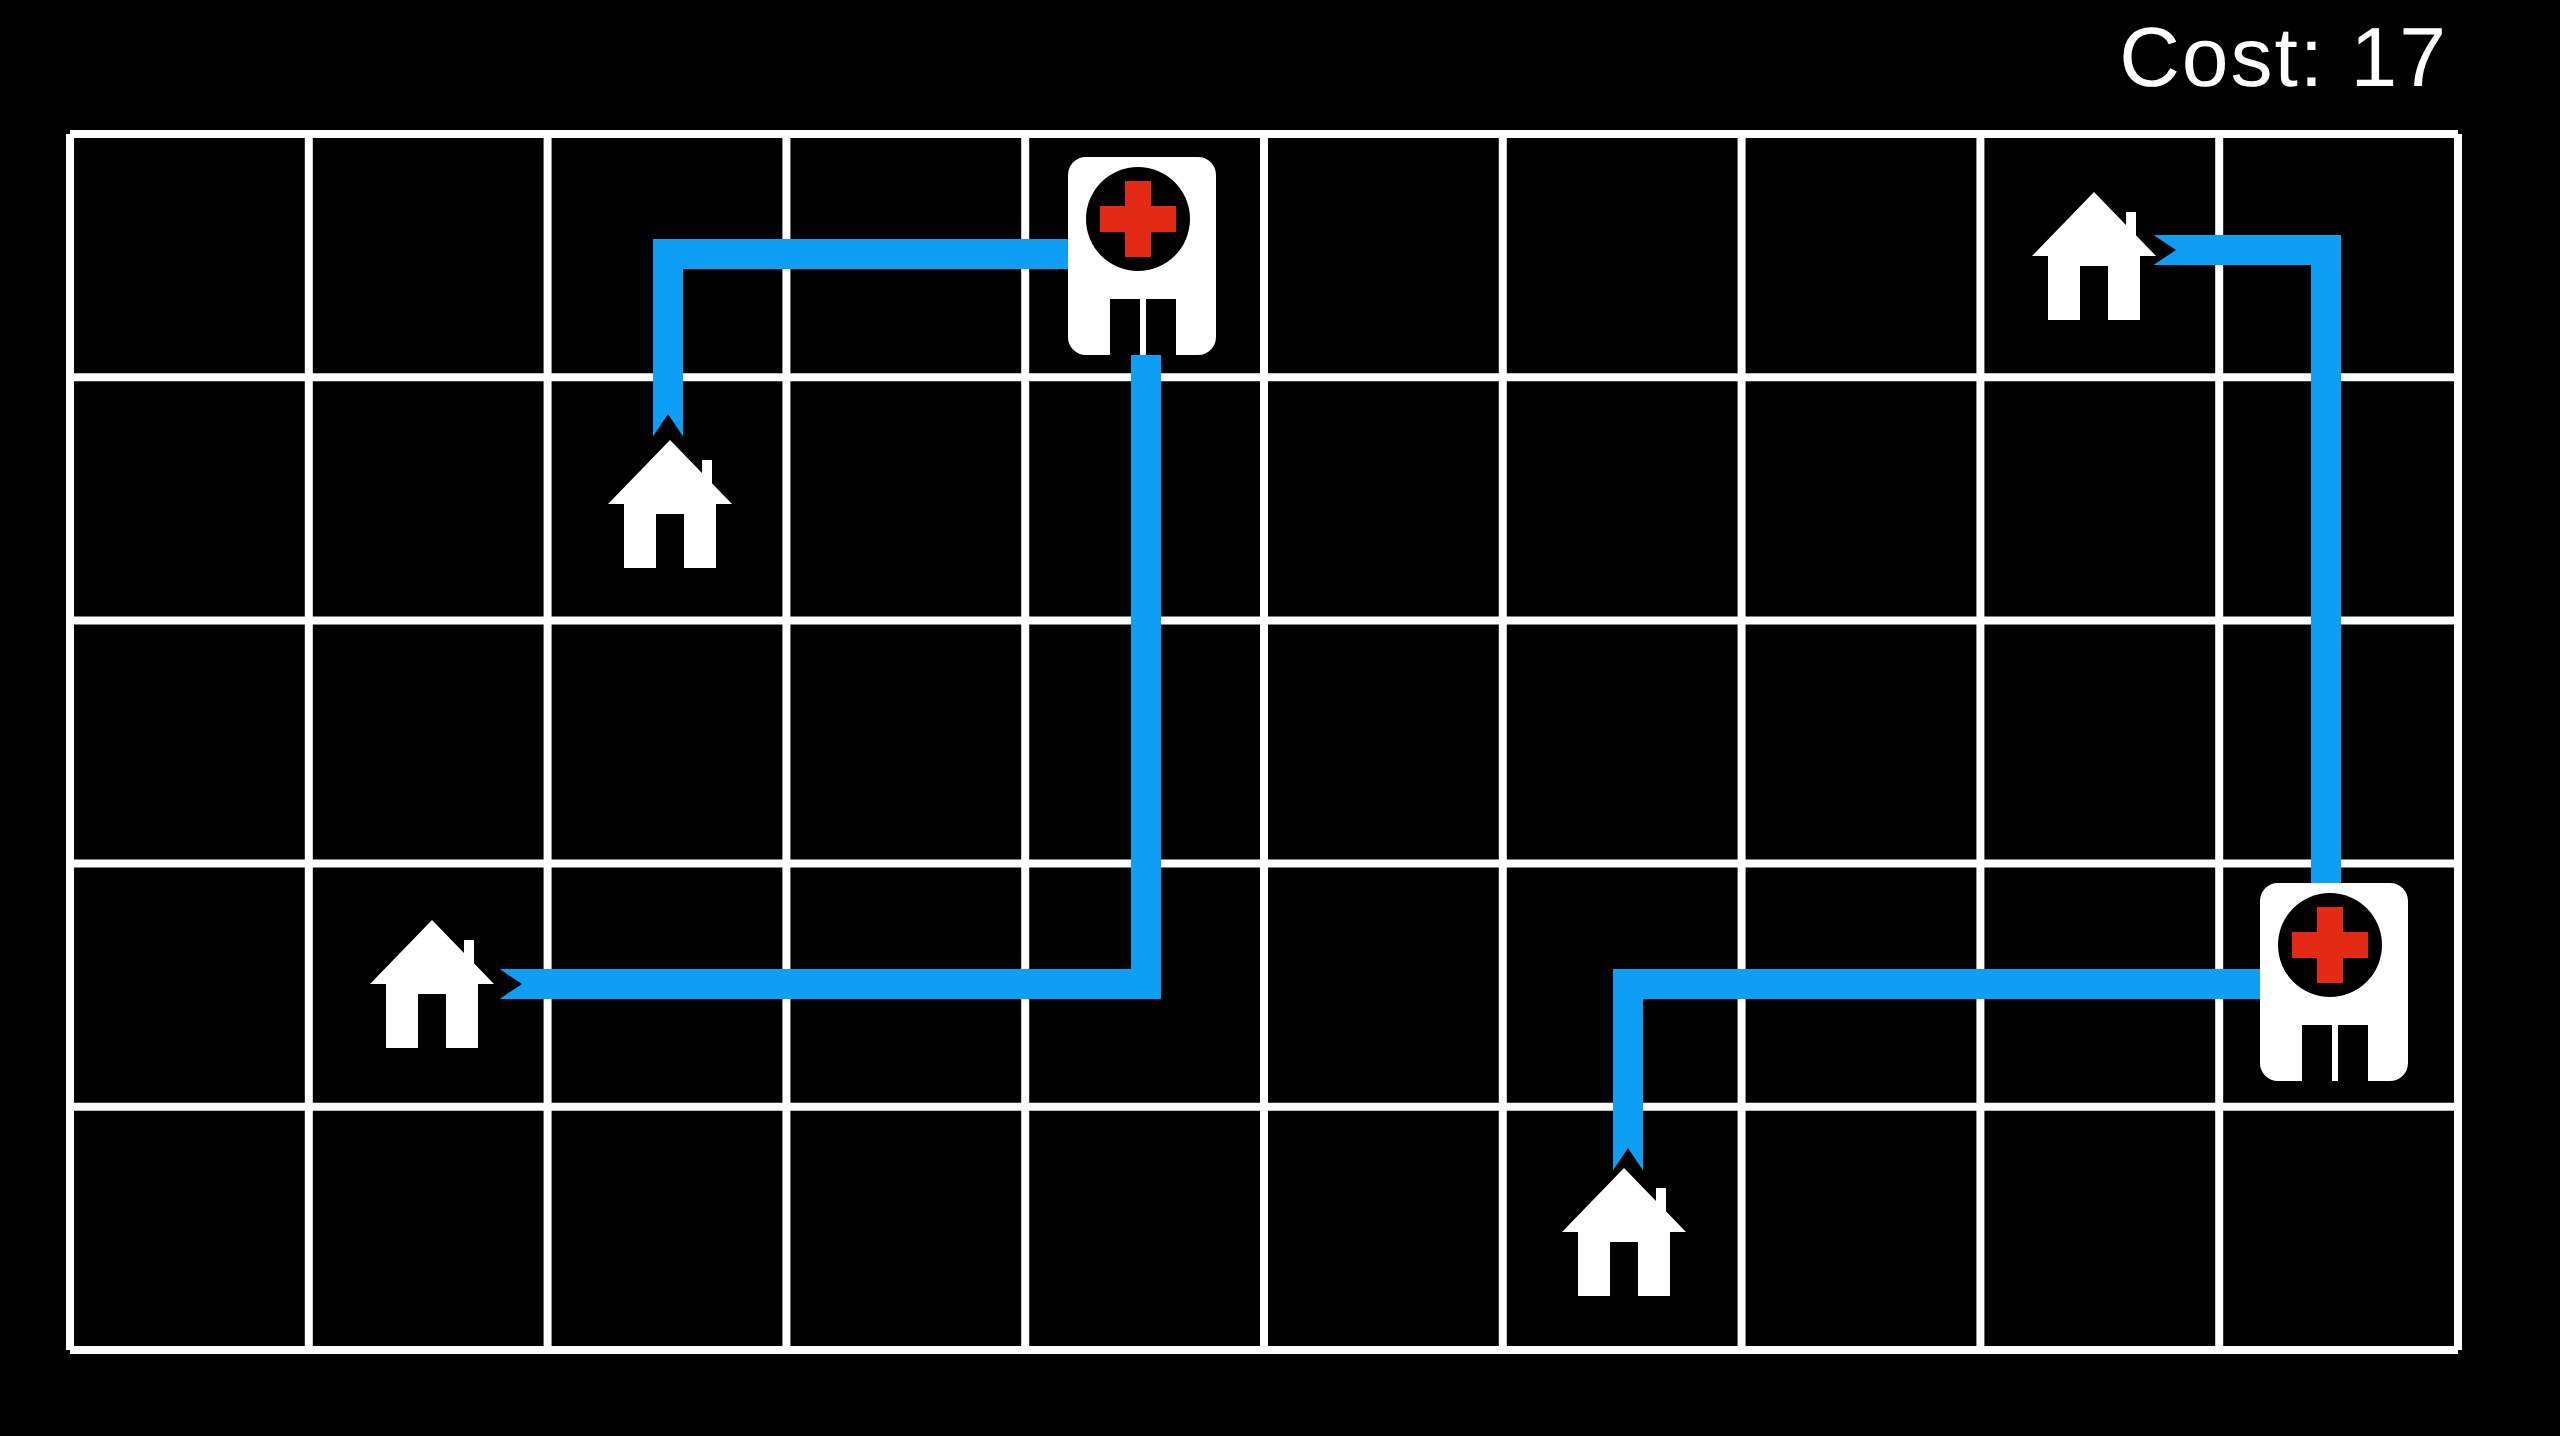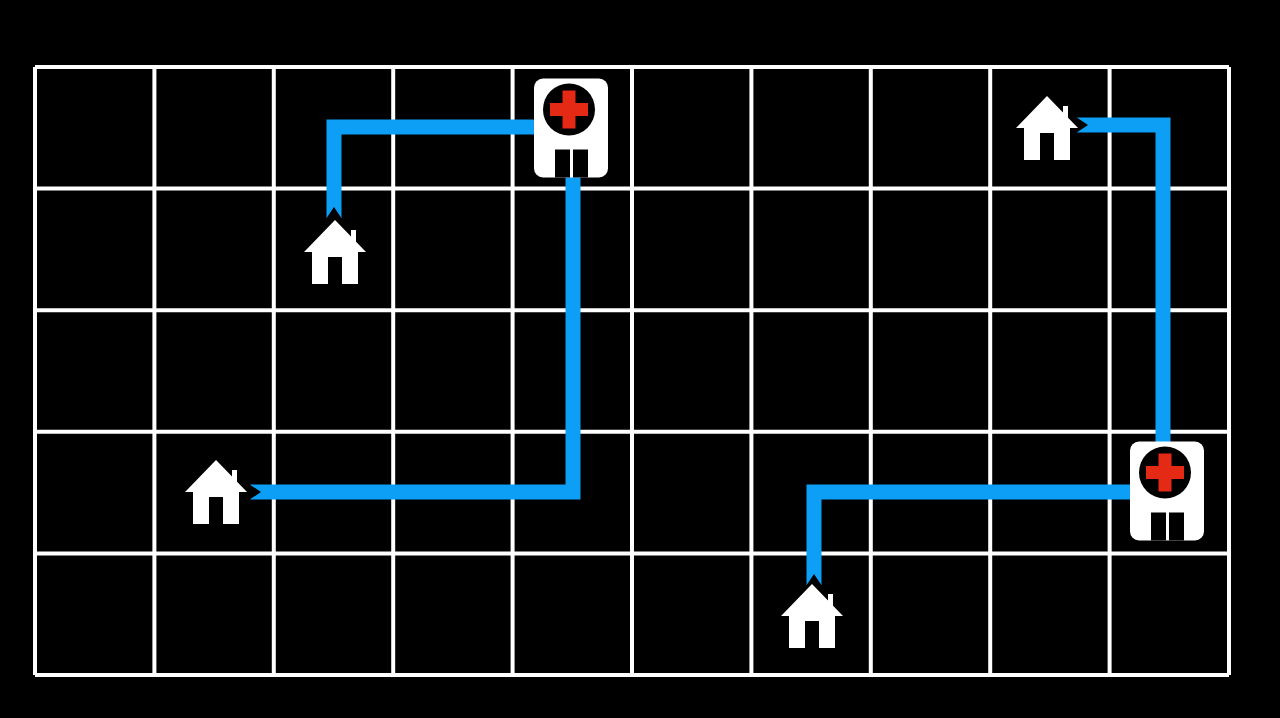--- a/index.html
+++ b/index.html
@@ -29,20 +29,21 @@
   .board-svg {
     position: absolute;
     left: 0;
     top: 0;
   }
 </style>
 </head>
 <body>
 
 <div class="screen">
+  <div class="cost-label">Cost: 17</div>
   <svg id="board" class="board-svg" width="1280" height="718" viewBox="0 0 1280 718">
       <g>
         <line x1="35" y1="67" x2="35" y2="675" stroke="#ffffff" stroke-width="4"></line>
         <line x1="154.4" y1="67" x2="154.4" y2="675" stroke="#ffffff" stroke-width="4"></line>
         <line x1="273.8" y1="67" x2="273.8" y2="675" stroke="#ffffff" stroke-width="4"></line>
         <line x1="393.20000000000005" y1="67" x2="393.20000000000005" y2="675" stroke="#ffffff" stroke-width="4"></line>
         <line x1="512.6" y1="67" x2="512.6" y2="675" stroke="#ffffff" stroke-width="4"></line>
         <line x1="632" y1="67" x2="632" y2="675" stroke="#ffffff" stroke-width="4"></line>
         <line x1="751.4000000000001" y1="67" x2="751.4000000000001" y2="675" stroke="#ffffff" stroke-width="4"></line>
         <line x1="870.8000000000001" y1="67" x2="870.8000000000001" y2="675" stroke="#ffffff" stroke-width="4"></line>

